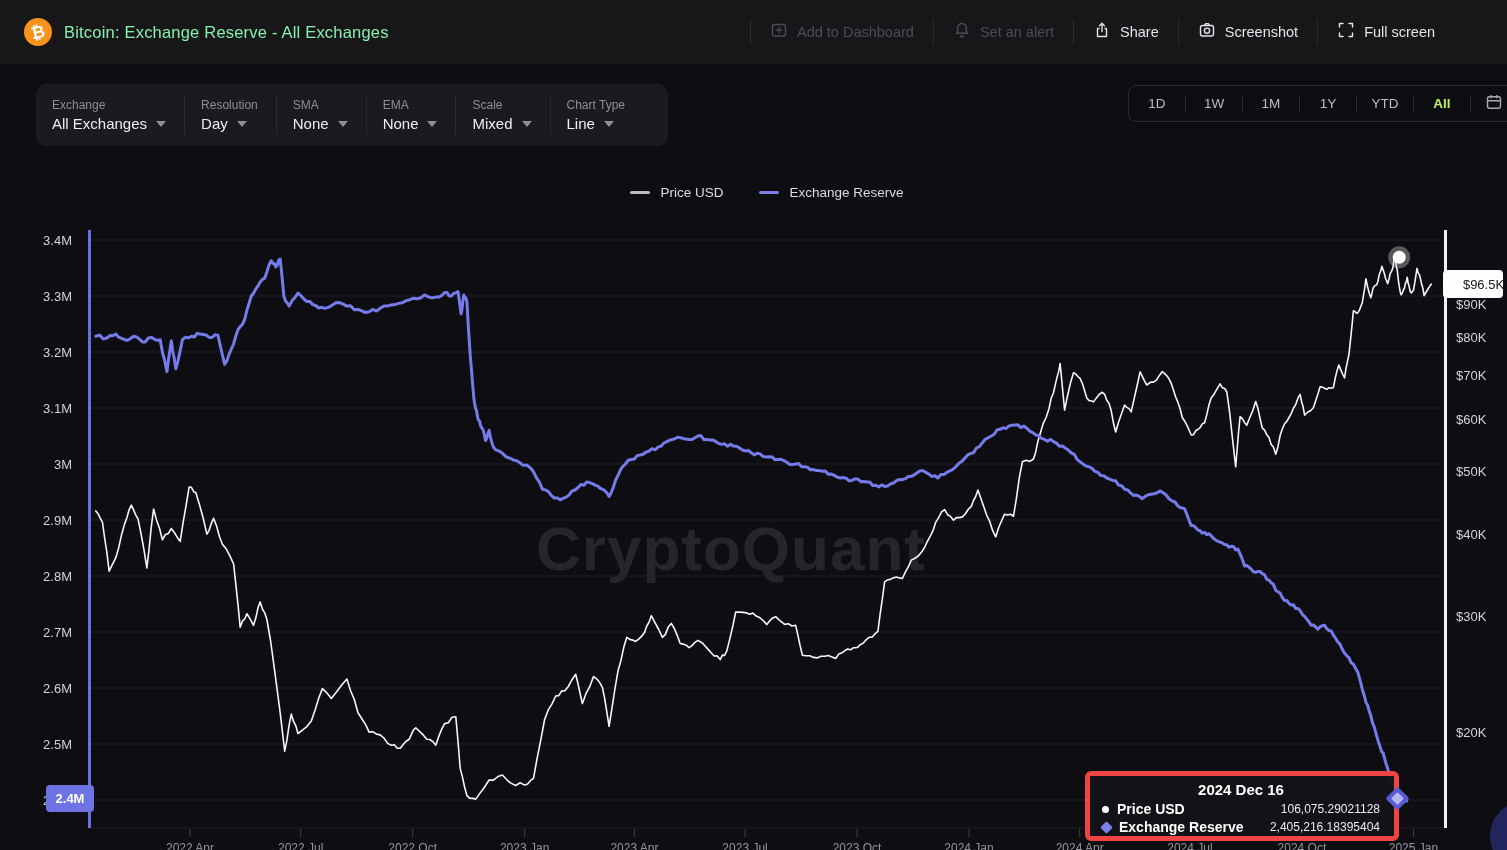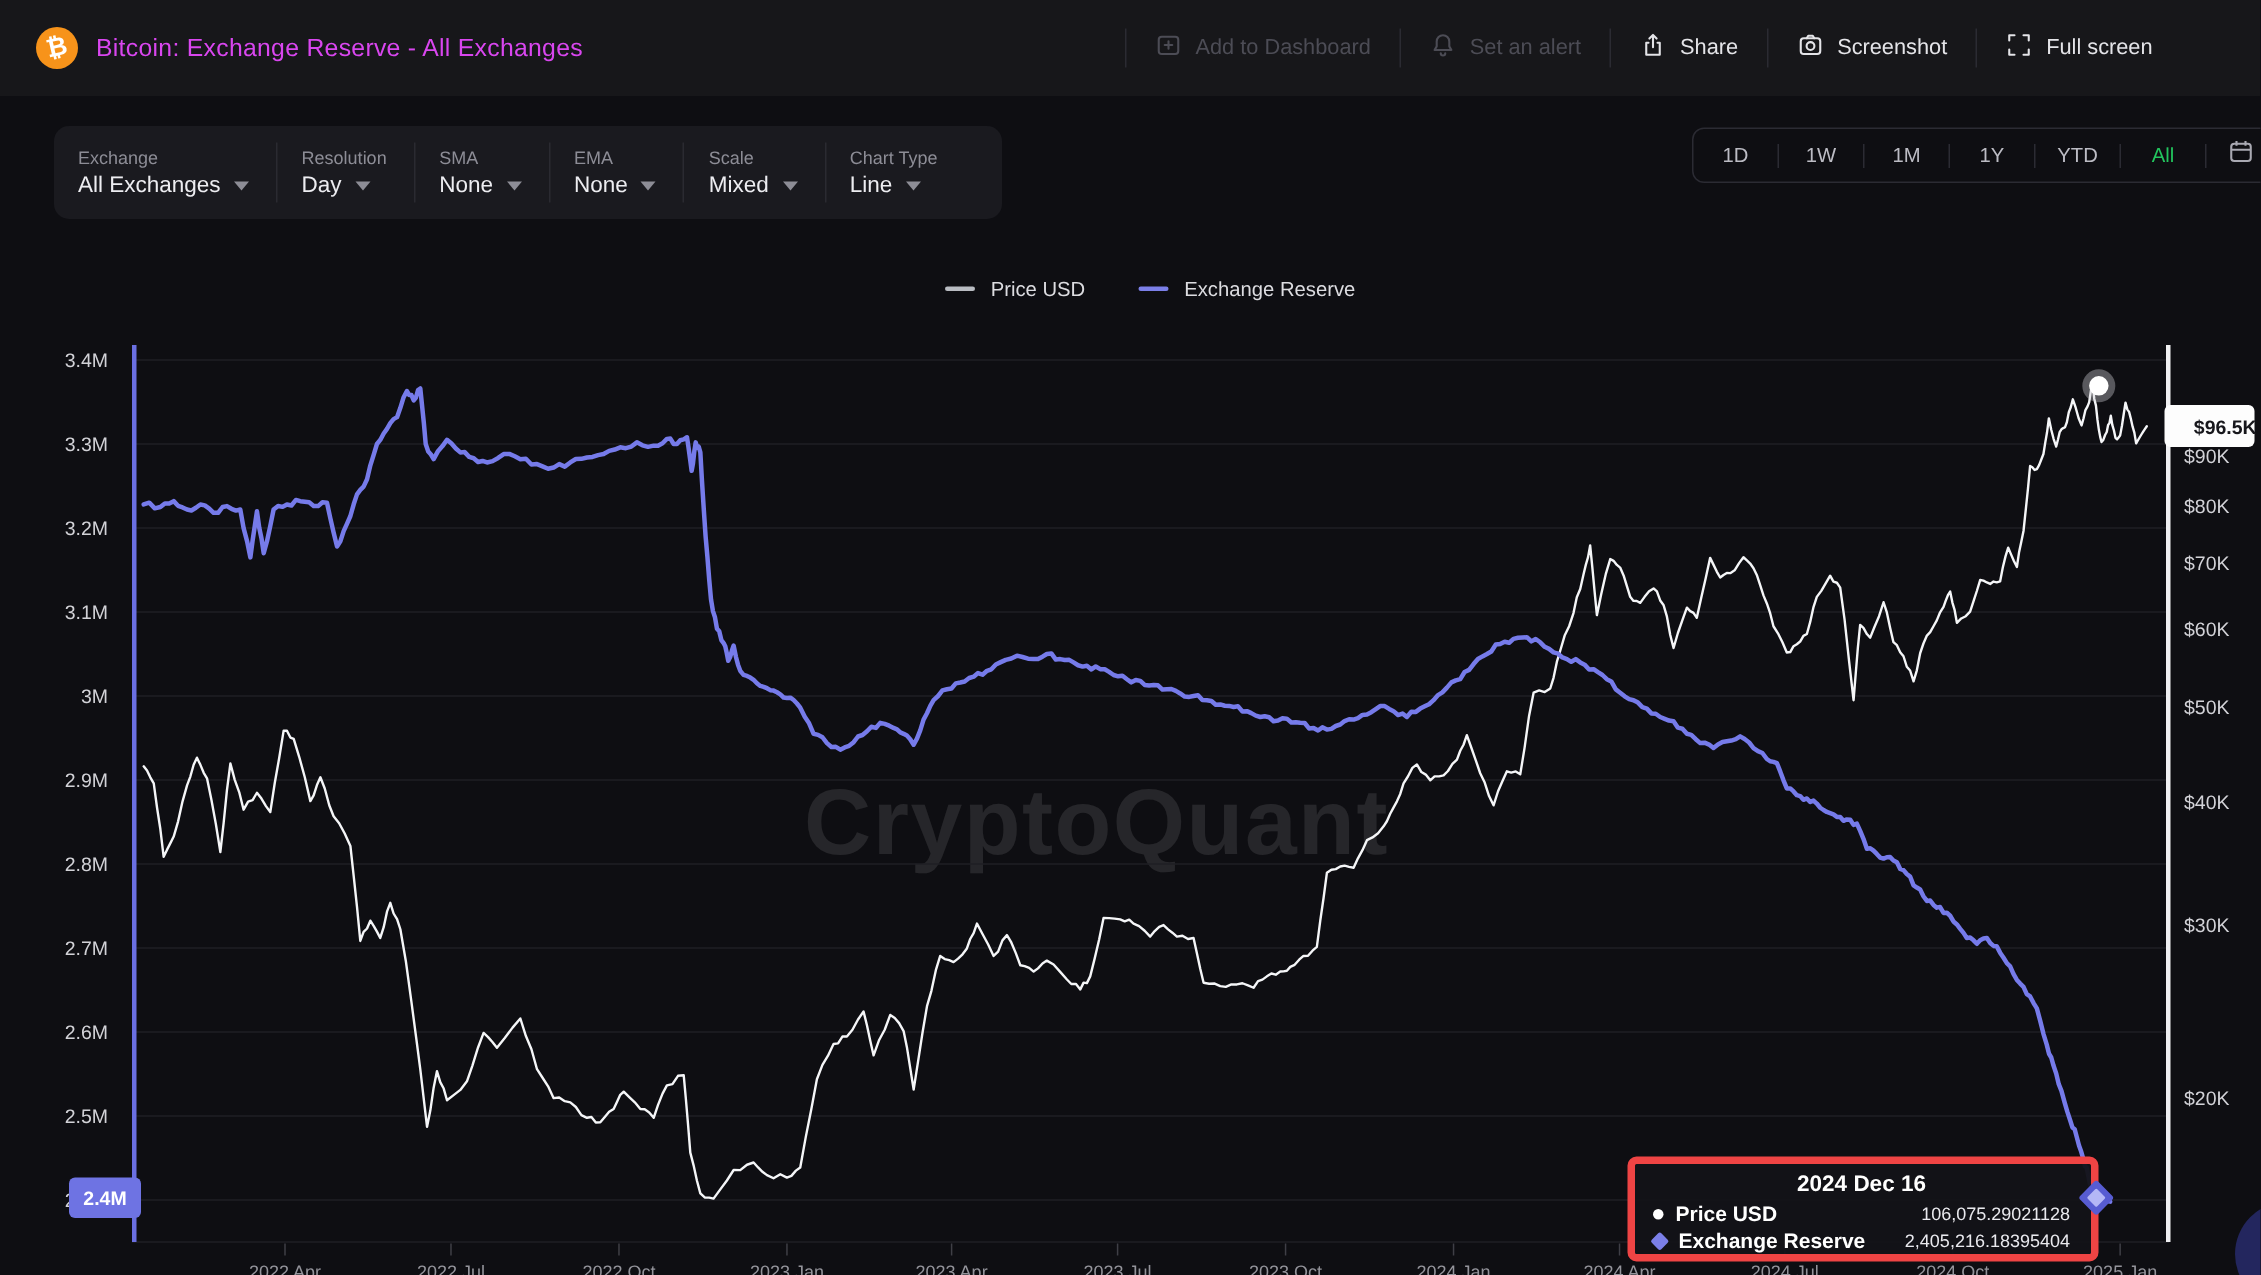--- a/index.html
+++ b/index.html
@@ -4,60 +4,60 @@
 <style>
   * { margin:0; padding:0; box-sizing:border-box; }
   html,body { width:1507px; height:850px; overflow:hidden; background:#0e0e12;
     font-family:"Liberation Sans","DejaVu Sans",sans-serif; position:relative; }
 
   
   .header { position:absolute; left:0; top:0; width:1507px; height:64px; background:#17171a; }
   .title-wrap { position:absolute; left:24px; top:0; height:64px; display:flex; align-items:center; gap:12px; }
   .btc-badge { width:28px; height:28px; border-radius:50%; background:#f7931a; display:flex; align-items:center; justify-content:center; }
   .btc-badge span { color:#fff; font-weight:bold; font-size:17px; transform:rotate(-13deg); font-family:"DejaVu Sans",sans-serif; }
-  .page-title { color:#d946ef; font-size:16.5px; font-weight:500; letter-spacing:.2px; }
+  .page-title { color:#86efac; font-size:16.5px; font-weight:500; letter-spacing:.2px; }
   .toolbar { position:absolute; left:750px; top:0; height:64px; display:flex; align-items:center; }
   .tb-item { display:flex; align-items:center; gap:9px; padding:0 19px; height:64px; cursor:pointer; white-space:nowrap; }
   .tb-item .lbl { font-size:14.5px; }
   .tb-item.on  { color:#e4e4e8; } .tb-item.on  svg { stroke:#e4e4e8; }
   .tb-item.off { color:#4c4c55; } .tb-item.off svg { stroke:#4c4c55; }
   .tb-div { width:1px; height:26px; background:#2b2b32; }
   .toolbar svg { fill:none; stroke-width:1.4; stroke-linecap:round; stroke-linejoin:round; }
 
   
   .controls { position:absolute; left:36px; top:84px; width:632px; height:62px; background:#1a1a1f; border-radius:10px; display:flex; align-items:center; }
   .ctl-group { padding:0 18px 0 16px; display:flex; flex-direction:column; gap:3px; cursor:pointer; }
   .ctl-label { font-size:12px; color:#8d8d96; }
   .ctl-valrow { display:flex; align-items:center; gap:9px; }
   .ctl-value { font-size:15px; color:#ededf1; font-weight:500; }
   .caret { width:0; height:0; border-left:5px solid transparent; border-right:5px solid transparent; border-top:6px solid #8d8d96; }
   .ctl-div { width:1px; height:40px; background:#2a2a31; }
 
   
   .rangebar { position:absolute; left:1128px; top:85px; height:37px; width:392px; border:1px solid #2b2b33; border-radius:8px; display:flex; align-items:center; background:transparent; }
   .range-btn { width:56px; text-align:center; font-size:13.5px; color:#bcbcc4; cursor:pointer; }
-  .range-btn.active { color:#22c55e; font-weight:400; }
+  .range-btn.active { color:#bef264; font-weight:700; }
   .range-div { width:1px; height:16px; background:#2b2b33; }
   .cal-btn { width:46px; display:flex; justify-content:center; cursor:pointer; }
   .cal-btn svg { fill:none; stroke:#a9a9b2; stroke-width:1.4; }
 
   
   .legend { position:absolute; left:88px; top:185px; width:1358px; display:flex; justify-content:center; gap:36px; align-items:center; }
   .leg-item { display:flex; align-items:center; gap:10px; cursor:pointer; }
   .leg-swatch { width:20px; height:3px; border-radius:2px; }
   .leg-label { font-size:13.5px; color:#dcdce0; }
 
   
   .watermark { position:absolute; left:731px; top:513px; transform:translateX(-50%); font-size:62px; font-weight:700; color:rgba(255,255,255,0.10); letter-spacing:1px; white-space:nowrap; }
 
   svg.chart { position:absolute; left:0; top:0; }
 
   
   .badge-left { position:absolute; left:46px; top:785px; width:48px; height:27px; background:#6e73e3; border-radius:4px; color:#fff; font-size:13px; font-weight:600; display:flex; align-items:center; justify-content:center; }
-  .badge-right { position:absolute; left:1443px; top:270px; width:60px; height:28px; background:#fdfdfd; border-radius:4px; color:#17171c; font-size:13px; font-weight:700; display:flex; align-items:center; justify-content:center;padding-left:21px; }
+  .badge-right { position:absolute; left:1443px; top:270px; width:60px; height:28px; background:#fdfdfd; border-radius:4px; color:#17171c; font-size:13px; font-weight:400; display:flex; align-items:center; justify-content:center;padding-left:21px; }
 
   
   .tooltip { position:absolute; left:1085px; top:771px; width:314px; height:70px; background:rgba(19,19,24,0.96); border:5px solid #ef4444; border-radius:6px; padding:5px 14px 6px 12px; }
   .tt-title { text-align:center; color:#fff; font-size:15px; font-weight:700; margin-bottom:3px; }
   .tt-row { display:flex; align-items:center; gap:8px; margin-top:2px; }
   .tt-dot { width:7px; height:7px; border-radius:50%; background:#fff; flex:none; }
   .tt-diamond { width:9px; height:9px; background:#7b7fe8; transform:rotate(45deg); border-radius:1.5px; flex:none; }
   .tt-label { color:#fff; font-size:14px; font-weight:700; white-space:nowrap; }
   .tt-value { margin-left:auto; color:#e9e9ee; font-size:12px; }
 

